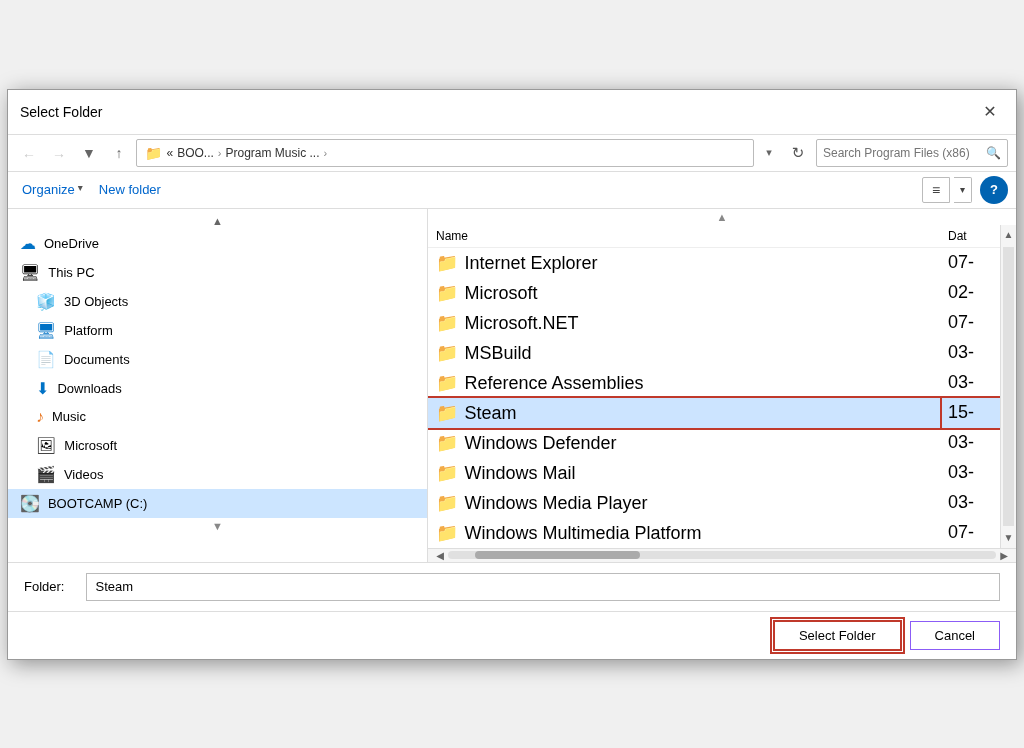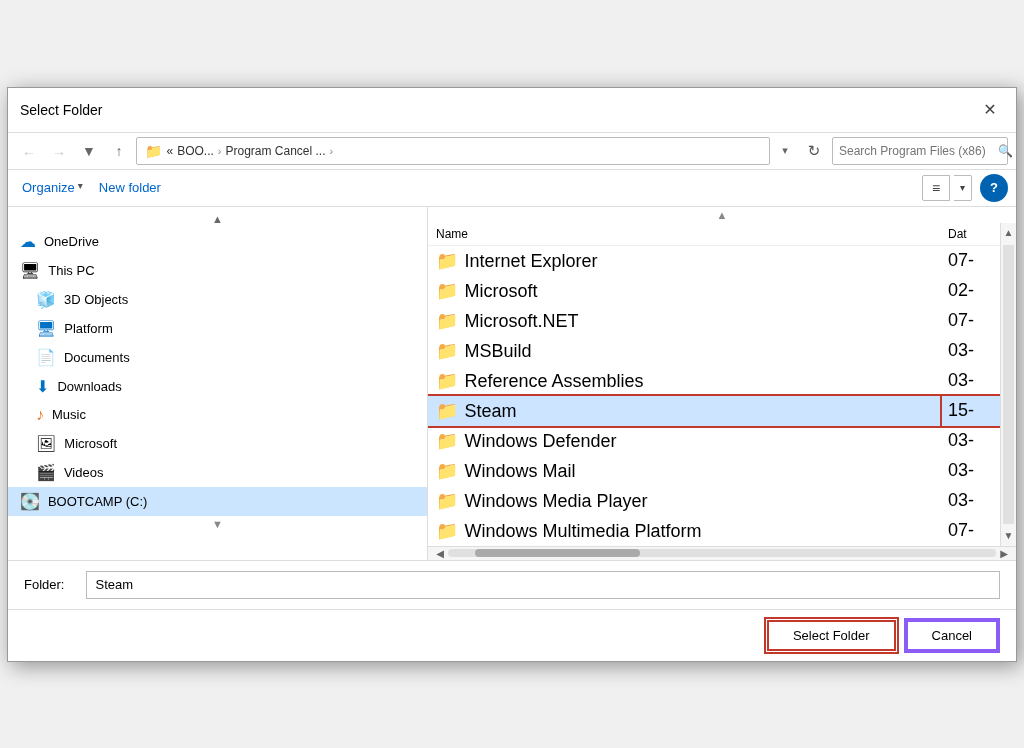--- a/index.html
+++ b/index.html
@@ -112,21 +112,21 @@
     }
     .search-box {
       display: flex;
       align-items: center;
       border: 1px solid #bbb;
       height: 28px;
       padding: 0 6px;
       background: #fff;
       border-radius: 2px;
       gap: 4px;
-      width: 176px;
+      width: 192px;
     }
     .search-input {
       border: none;
       outline: none;
       font-size: 12px;
       color: #999;
       flex: 1;
       background: transparent;
     }
     .search-icon { color: #666; font-size: 12px; }
@@ -322,21 +322,21 @@
       border: 2px solid #c0392b;
       font-size: 13px;
       cursor: pointer;
       color: #000;
       outline: 2px solid #c0392b;
       outline-offset: 1px;
     }
     .btn-cancel {
       padding: 6px 24px;
       background: #fff;
-      border: 4px solid #8b5cf6;
+      border: 1px solid #8b5cf6;
       font-size: 13px;
       cursor: pointer;
       color: #000;
     }
 
     
     .hscroll-bar {
       height: 14px;
       background: #f5f5f5;
       border-top: 1px solid #ddd;
@@ -381,21 +381,21 @@
     <button class="nav-btn disabled" title="Back">←</button>
     <button class="nav-btn disabled" title="Forward">→</button>
     <button class="nav-btn" title="Recent locations">▼</button>
     <button class="nav-btn" title="Up">↑</button>
 
     <div class="breadcrumb-bar">
       <span class="breadcrumb-icon">📁</span>
       <span class="breadcrumb-text">«</span>
       <span class="breadcrumb-text">BOO...</span>
       <span class="breadcrumb-chevron">›</span>
-      <span class="breadcrumb-text">Program Cancel ...</span>
+      <span class="breadcrumb-text">Program Music ...</span>
       <span class="breadcrumb-chevron">›</span>
     </div>
 
     <button class="breadcrumb-dropdown">▾</button>
 
     <button class="refresh-btn" title="Refresh">↻</button>
 
     <div class="search-box">
       <input class="search-input" type="text" placeholder="Search Program Files (x86)" style="">
       <span class="search-icon">🔍</span>

